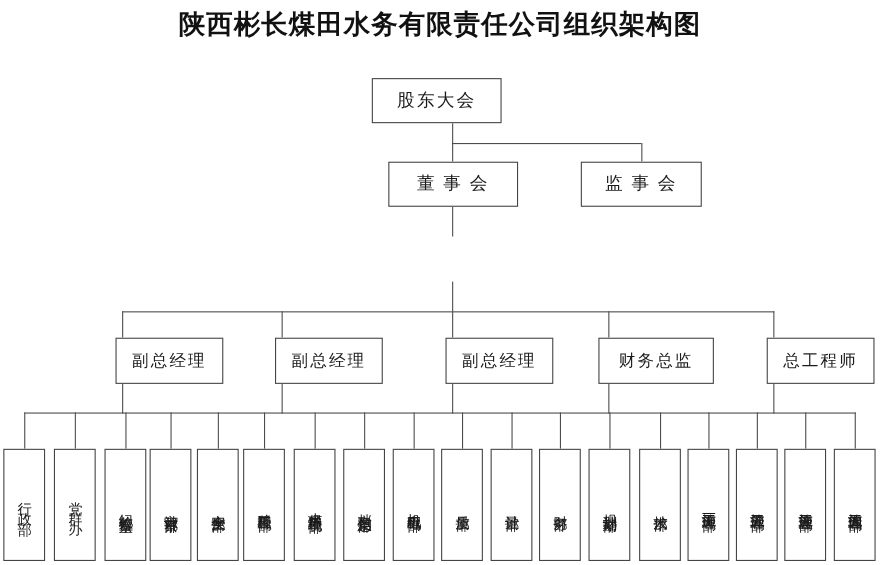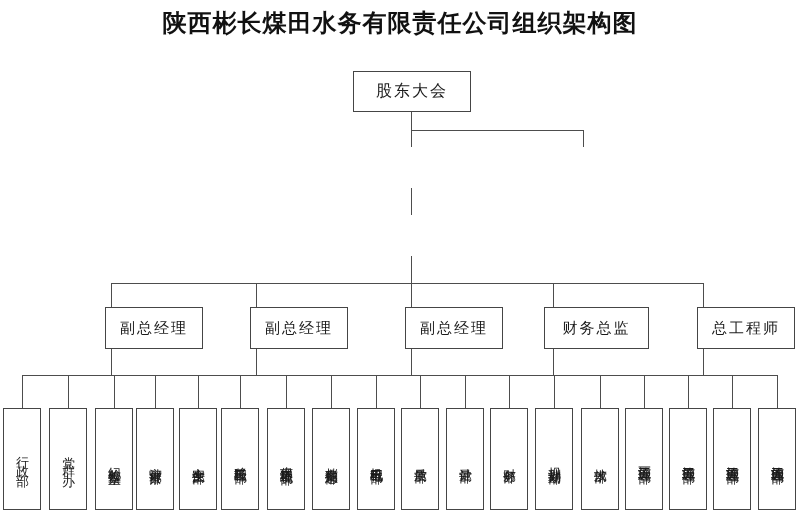--- a/index.html
+++ b/index.html
@@ -95,22 +95,24 @@
   <div class="vline" style="left:420px; top:375px; height:33px;"></div>
   <div class="vline" style="left:465px; top:375px; height:33px;"></div>
   <div class="vline" style="left:509px; top:375px; height:33px;"></div>
   <div class="vline" style="left:554px; top:375px; height:33px;"></div>
   <div class="vline" style="left:600px; top:375px; height:33px;"></div>
   <div class="vline" style="left:644px; top:375px; height:33px;"></div>
   <div class="vline" style="left:688px; top:375px; height:33px;"></div>
   <div class="vline" style="left:732px; top:375px; height:33px;"></div>
   <div class="vline" style="left:777px; top:375px; height:33px;"></div>
 
-  <div class="box" style="left:353px; top:71px; width:118px; height:41px;">股东大会</div>
+  <div class="box" style="left:338px; top:71px; width:118px; height:41px;">股东大会</div>
 
+  <div class="box" style="left:353px; top:147px; width:118px; height:41px;">董 事 会</div>
+  <div class="box" style="left:528px; top:147px; width:110px; height:41px;">监 事 会</div>
 
 
   <div class="box lv4" style="left:62px;  top:307px; width:98px;  height:42px;">副总经理</div>
   <div class="box lv4" style="left:207px; top:307px; width:98px;  height:42px;">副总经理</div>
   <div class="box lv4" style="left:362px; top:307px; width:98px;  height:42px;">副总经理</div>
   <div class="box lv4" style="left:501px; top:307px; width:105px; height:42px;">财务总监</div>
   <div class="box lv4" style="left:654px; top:307px; width:98px;  height:42px;">总工程师</div>
 
   <div class="vbox spread" style="left:3px;">行政部</div>
   <div class="vbox spread" style="left:49px;">党群办</div>

